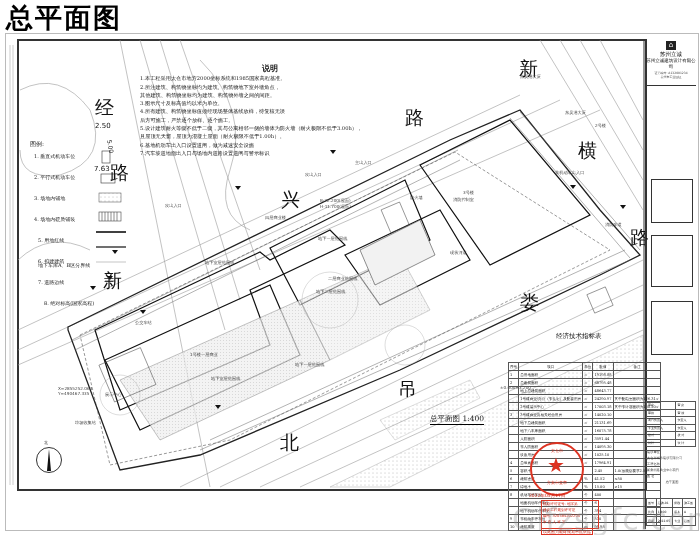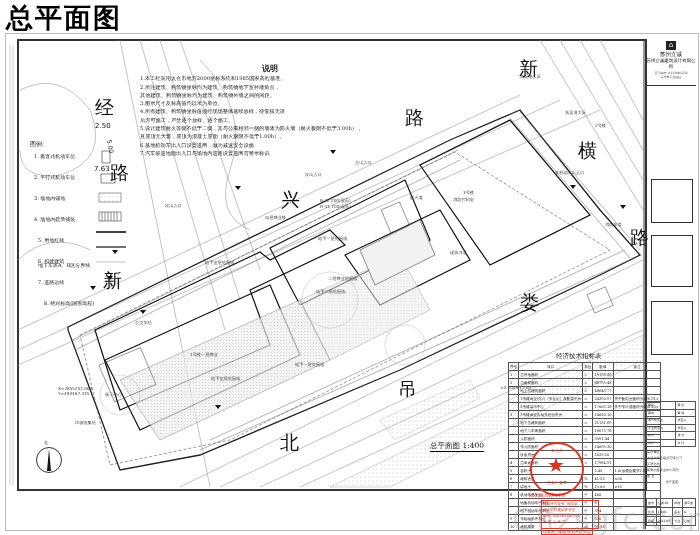--- a/index.html
+++ b/index.html
@@ -10,22 +10,22 @@
   svg.plan { position:absolute; left:0; top:0; }
   .road-char { position:absolute; font-size:19px; color:#111; font-family:"DejaVu Serif", serif; }
   .notes { position:absolute; left:140px; top:64px; width:260px; font-size:5.2px; line-height:8.3px; color:#222; font-family:"DejaVu Serif", serif; }
   .notes .notes-title { text-align:center; font-size:8px; font-weight:bold; margin-bottom:2px; }
   .legend { position:absolute; left:30px; top:140px; width:120px; font-size:5px; color:#222; font-family:"DejaVu Serif", serif; }
   .legend .legend-title { font-size:6px; margin-bottom:4px; }
   .legend-row { position:relative; height:21px; }
   .legend-row .lbl { position:absolute; left:4px; top:0px; }
   .legend-foot { position:absolute; left:38px; top:262px; font-size:5px; color:#222; font-family:"DejaVu Serif", serif; }
   .label-sm { position:absolute; font-size:4.2px; color:#444; white-space:nowrap; }
-  .scale-title { position:absolute; left:430px; top:441px; font-size:7.5px; border-bottom:1.5px solid #000; font-family:"DejaVu Serif", serif; }
-  .tbl-title { position:absolute; left:556px; top:352px; font-size:6.5px; font-family:"DejaVu Serif", serif; }
+  .scale-title { position:absolute; left:430px; top:414px; font-size:7.5px; border-bottom:1.5px solid #000; font-family:"DejaVu Serif", serif; }
+  .tbl-title { position:absolute; left:556px; top:332px; font-size:6.5px; font-family:"DejaVu Serif", serif; }
   table.stats { position:absolute; left:508px; top:362px; width:128px; border-collapse:collapse; font-size:3.6px; font-family:"DejaVu Serif", serif; }
   table.stats td, table.stats th { border:0.6px solid #555; padding:0 1px; height:7px; font-weight:normal; white-space:nowrap; overflow:hidden; }
   .titleblock { position:absolute; left:645px; top:39px; width:50px; height:490px; border-left:1px solid #333; }
   .tb-company { position:absolute; left:0; top:0; width:50px; height:46px; border-bottom:1px solid #333; text-align:center; font-size:5.5px; line-height:6.5px; }
   .tb-logo { width:10px; height:9px; margin:2px auto 1px; background:#222; color:#fff; font-size:7px; line-height:9px; }
   .tb-small { font-size:3px; line-height:4px; color:#444; }
   .tb-box { position:absolute; left:5px; width:40px; border:1px solid #333; font-size:3px; color:#333; }
   .sig-table { position:absolute; left:0; top:362px; width:50px; border-collapse:collapse; font-size:3px; }
   .sig-table td { border:0.5px solid #555; height:6.5px; padding:0 1px; white-space:nowrap; overflow:hidden; }
   .tb-lines { position:absolute; left:0; top:410px; width:50px; font-size:3.2px; line-height:6px; color:#333; padding-left:1px; }

